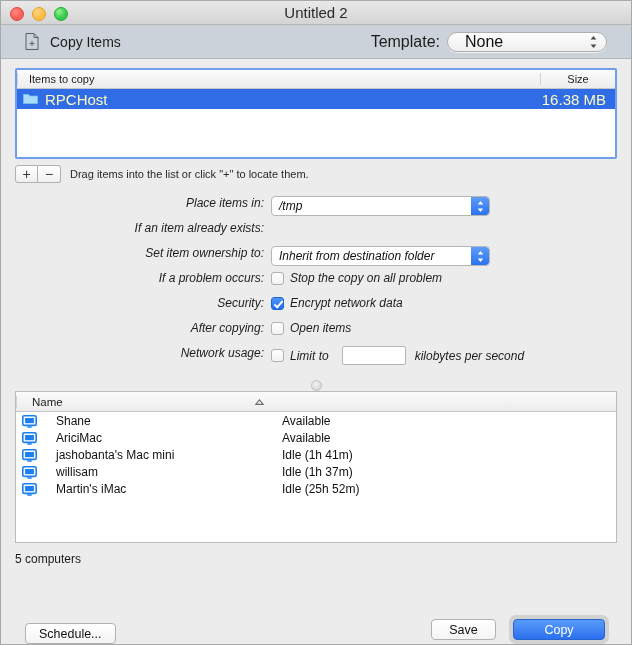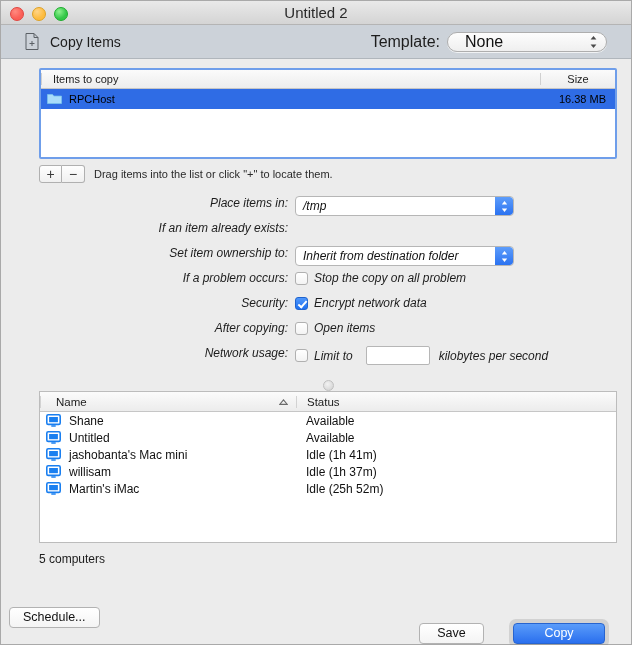--- a/index.html
+++ b/index.html
@@ -66,21 +66,21 @@
     box-sizing: border-box;
   }
   #template-value { padding-left: 17px; }
   .popup-arrows {
     position: absolute; right: 9px; top: 50%;
     transform: translateY(-50%);
     width: 7px; height: 13px;
   }
 
   
-  #body { padding: 0 14px; flex: 1 1 auto; position: relative; margin-left: 24px; }
+  #body { padding: 0 14px; flex: 1 1 auto; position: relative; }
 
   
   #items-list {
     margin-top: 9px;
     height: 91px;
     border: 2px solid #6f9eea;
     border-radius: 2px;
     background: #fff;
     box-sizing: border-box;
     overflow: hidden;
@@ -92,23 +92,23 @@
     border-bottom: 1px solid #c6c6c6;
     display: flex; align-items: center;
     font-size: 11px; color: #1c1c1c;
     box-sizing: border-box;
   }
   #items-header .col-name { flex: 1 1 auto; padding-left: 11px; border-left: 1px solid #d0d0d0; }
   #items-header .col-size { width: 74px; text-align: center; border-left: 1px solid #d0d0d0; }
   #items-row {
     height: 20px;
     background: #2f6ce5;
-    color: #000000;
-    display: flex; align-items: center;
-    font-size: 11px;
+    color: #fef9c3;
+    display: flex; align-items: center;
+    font-size: 15px;
   }
   #items-row .rname { flex: 1 1 auto; display: flex; align-items: center; padding-left: 6px; }
   #items-row .rsize { width: 76px; text-align: right; padding-right: 9px; }
   .folder-icon { width: 15px; height: 12px; margin-right: 7px; display:block; }
 
   #list-tools { display: flex; align-items: center; margin-top: 6px; }
   .pm-group { display: flex; }
   .pm-btn {
     width: 23px; height: 18px;
     background: linear-gradient(to bottom, #fefefe, #f0f0f0);
@@ -219,48 +219,48 @@
     display: flex; align-items: center;
     box-sizing: border-box;
   }
   #comp-header .sort-ind { margin-left: auto; margin-right: 8px; }
   #comp-header .ch-status {
     flex: 1 1 auto; padding-left: 10px;
     border-left: 1px solid #d2d2d2;
     box-sizing: border-box;
   }
   .comp-row { height: 17px; display: flex; align-items: center; font-size: 12px; color: #111; }
-  .comp-row .c-name { width: 256px; display: flex; align-items: flex-start; padding-left: 6px; box-sizing: border-box; }
+  .comp-row .c-name { width: 256px; display: flex; align-items: flex-end; padding-left: 6px; box-sizing: border-box; gap: 11px; }
   .comp-row .c-status { flex: 1 1 auto; padding-left: 10px; box-sizing: border-box; }
   .mon-icon { width: 15px; height: 13px; margin-right: 8px; flex: 0 0 auto; display: block; }
 
   #count-label { font-size: 12px; color: #1c1c1c; margin-top: 9px; }
 
   
   #footer {
     height: 54px;
-    display: flex; align-items: center;
-    padding: 0 22px 0 8px;
+    display: flex; align-items: flex-end;
+    padding: 0 22px 0 24px;
     flex: 0 0 auto;
   }
   .btn {
     height: 21px;
     border-radius: 4px;
     font-size: 12.5px;
     display: flex; align-items: center; justify-content: center;
     box-sizing: border-box;
     padding: 0 13px;
   }
   .btn.plain {
     background: linear-gradient(to bottom, #ffffff, #f4f4f4);
     border: 1px solid #b2b2b2;
     color: #111;
   }
   #schedule-btn { min-width: 88px; }
-  #right-btns { margin-left: auto; display: flex; align-items: center; gap: 16px; margin-top: 32px; }
+  #right-btns { margin-left: auto; display: flex; align-items: center; gap: 4px; margin-top: 32px; }
   #save-btn { min-width: 65px; }
   #copy-focus {
     margin-left: 9px;
     padding: 4px;
     border-radius: 7px;
     background: rgba(120,120,120,.22);
     display: flex;
   }
   #copy-btn {
     min-width: 92px; height: 21px;
@@ -406,21 +406,20 @@
     </div>
 
     <div id="computers">
       <div id="comp-header">
         <div class="ch-name">
           <span>Name</span>
           <svg class="sort-ind" width="9" height="6" viewBox="0 0 9 6">
             <path d="M4.5 0.8 L8.3 5.4 H0.7 Z" fill="none" stroke="#6b6b6b" stroke-width="1.1"></path>
           </svg>
         </div>
-        <div class="ch-status">Status</div>
       </div>
 
       <div class="comp-row">
         <div class="c-name">
           <svg class="mon-icon" viewBox="0 0 15 13">
             <rect x="0.8" y="0.8" width="13.4" height="9.6" rx="1.4" fill="none" stroke="#1a7ff0" stroke-width="1.6"></rect>
             <rect x="3.1" y="3" width="8.8" height="5.2" fill="#1a7ff0"></rect>
             <path d="M5.3 12 h4.4" stroke="#1a7ff0" stroke-width="1.5"></path>
           </svg>
           <span>Shane</span>
@@ -428,21 +427,21 @@
         <div class="c-status">Available</div>
       </div>
 
       <div class="comp-row">
         <div class="c-name">
           <svg class="mon-icon" viewBox="0 0 15 13">
             <rect x="0.8" y="0.8" width="13.4" height="9.6" rx="1.4" fill="none" stroke="#1a7ff0" stroke-width="1.6"></rect>
             <rect x="3.1" y="3" width="8.8" height="5.2" fill="#1a7ff0"></rect>
             <path d="M5.3 12 h4.4" stroke="#1a7ff0" stroke-width="1.5"></path>
           </svg>
-          <span>Untitled</span>
+          <span>AriciMac</span>
         </div>
         <div class="c-status">Available</div>
       </div>
 
       <div class="comp-row">
         <div class="c-name">
           <svg class="mon-icon" viewBox="0 0 15 13">
             <rect x="0.8" y="0.8" width="13.4" height="9.6" rx="1.4" fill="none" stroke="#1a7ff0" stroke-width="1.6"></rect>
             <rect x="3.1" y="3" width="8.8" height="5.2" fill="#1a7ff0"></rect>
             <path d="M5.3 12 h4.4" stroke="#1a7ff0" stroke-width="1.5"></path>

